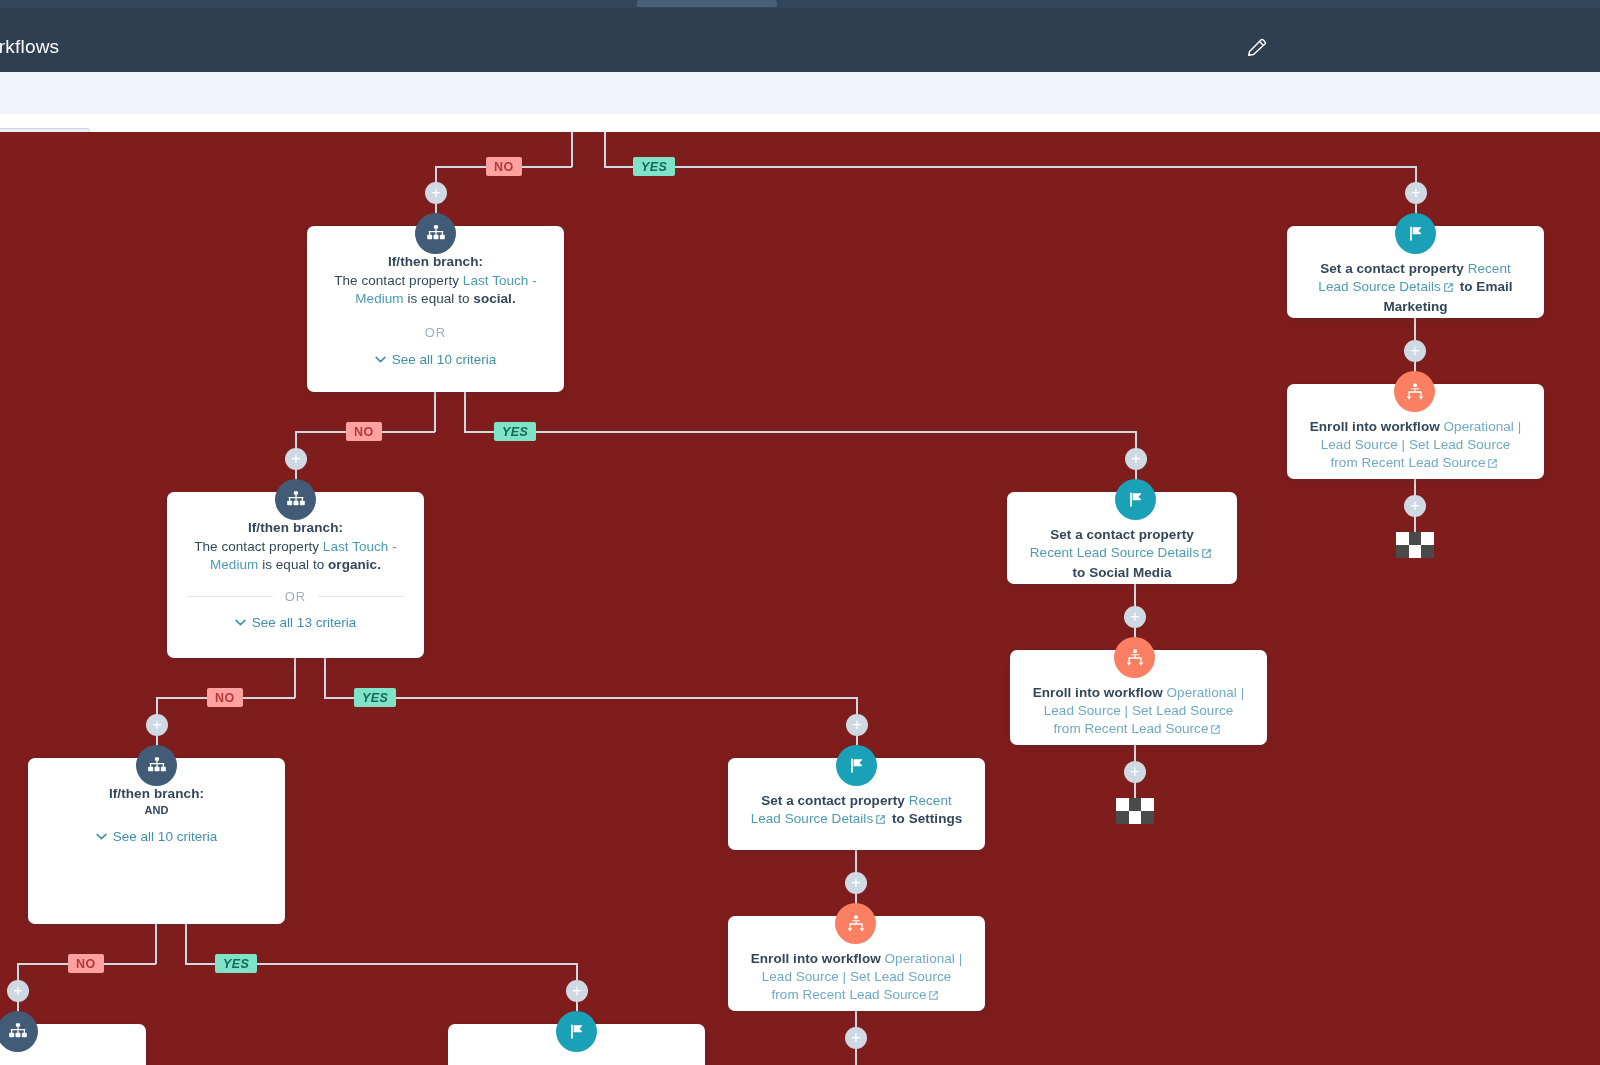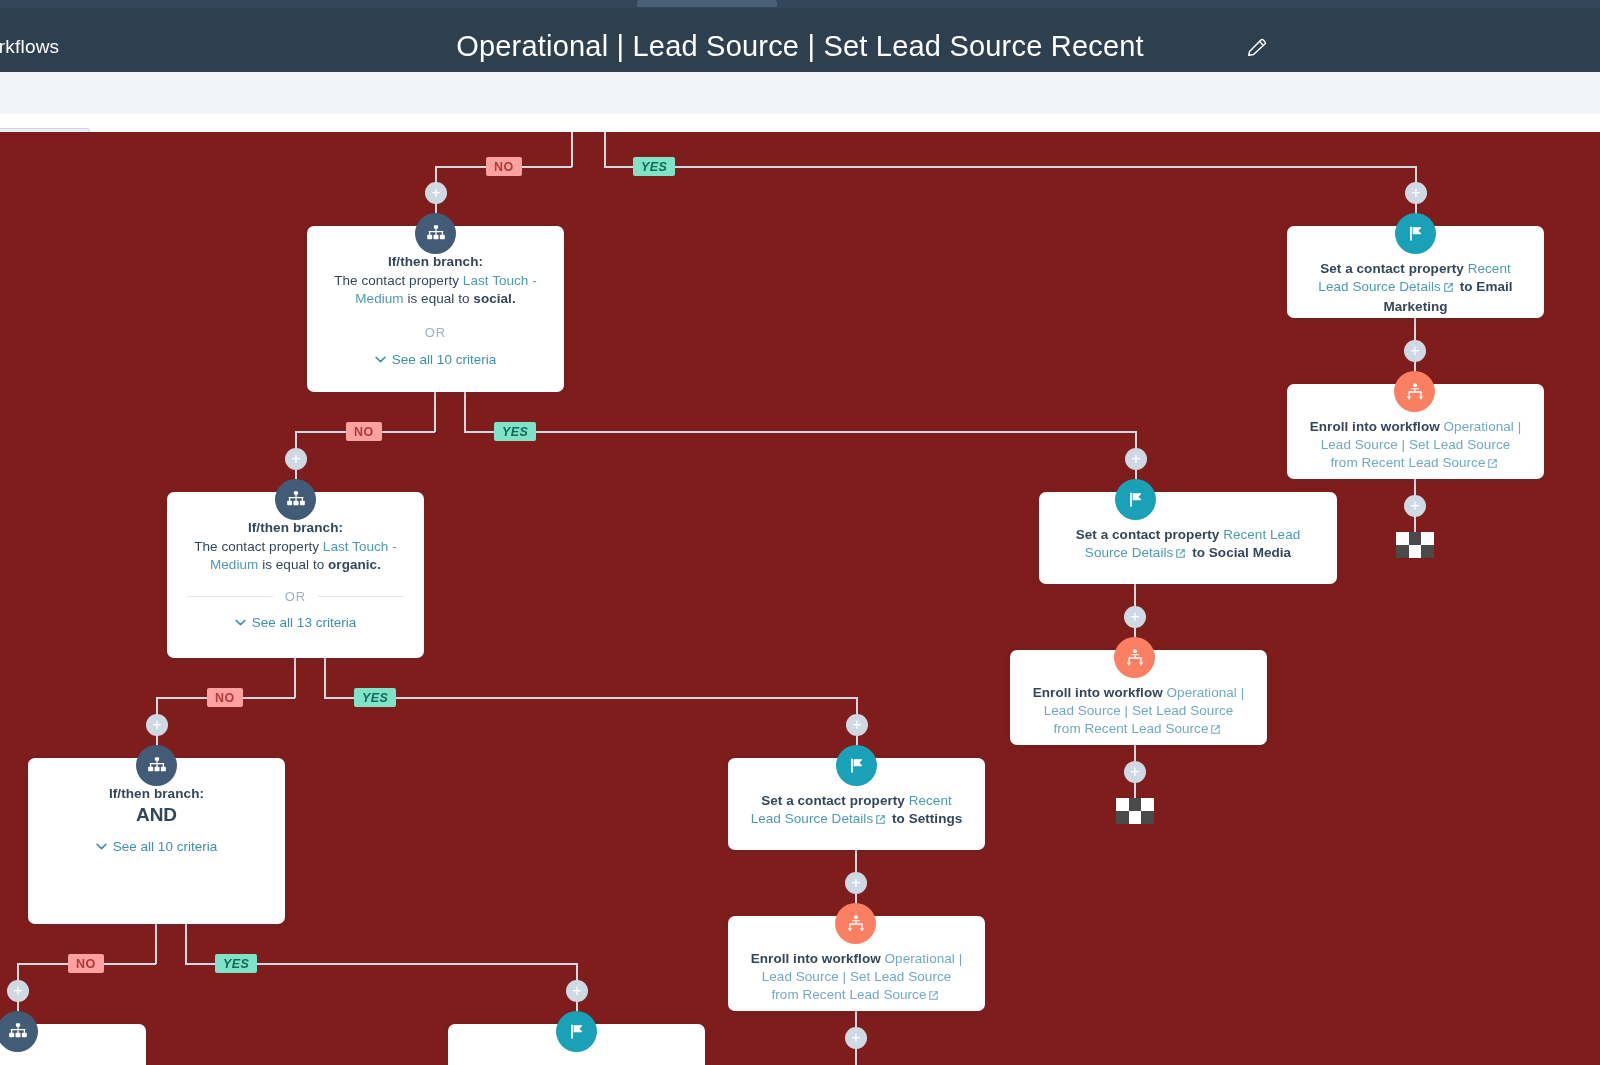--- a/index.html
+++ b/index.html
@@ -125,21 +125,21 @@
   }
   .body {
     font-size: 13.5px; color: #33475b; line-height: 1.33;
     letter-spacing: .05px;
   }
   .lk { color: #4d9bb0; }
   .lk2 { color: #6fa9c4; }
   .bold { font-weight: 700; }
   .faded { color: #b8c7d4; }
   .faded .lk { color: #a8cdd8; }
-  .androw { font-size: 19px; font-weight: 700; color: #33475b; margin: 1px 0; }
+  .androw { font-size: 11px; font-weight: 700; color: #33475b; margin: 1px 0; }
 
   .or-plain {
     font-size: 13px; color: #a0afc0; letter-spacing: 1px;
     margin: 17px 0 12px;
   }
   .or-rule {
     display: flex; align-items: center; gap: 12px;
     margin: 15px 0 11px;
   }
   .or-rule::before, .or-rule::after {
@@ -168,21 +168,20 @@
 </style>
 </head>
 <body>
 
 <div id="topstrip">
   <div class="tabchip"></div>
 </div>
 
 <div id="header">
   <div id="breadcrumb">orkflows</div>
-  <div id="page-title">Operational | Lead Source | Set Lead Source Recent</div>
   <div id="edit-pencil">
     <svg width="22" height="22" viewBox="0 0 24 24" fill="none" stroke="#ffffff" stroke-width="1.6" stroke-linecap="round" stroke-linejoin="round">
       <path d="M3 21l.9-4.2L16.3 4.4a1.8 1.8 0 0 1 2.5 0l1.8 1.8a1.8 1.8 0 0 1 0 2.5L8.2 20.1 3 21z"></path>
       <path d="M14.8 6l3.2 3.2"></path>
     </svg>
   </div>
 </div>
 
 <div id="subnav">
   <div id="set-goal">
@@ -409,21 +408,21 @@
         <div class="c d"></div>
       </div>
   </div>
 
   <div class="node flag" style="left:1115px; top:347px;">
     <svg width="19" height="19" viewBox="0 0 24 24" fill="#ffffff">
       <rect x="5.2" y="3" width="2.2" height="18.2" rx="1"></rect>
       <path d="M8.4 4.1h10.1c.6 0 .9.7.5 1.1l-3.2 3.3 3.2 3.3c.4.4.1 1.1-.5 1.1H8.4V4.1z"></path>
     </svg>
   </div>
-  <div class="card" style="left:1007px; top:360px; width:298px; height:92px;margin-left:32px;">
+  <div class="card" style="left:1007px; top:360px; width:230px; height:92px;">
     <div class="card-inner" style="padding-top:34px;">
       <div class="body">
         <span class="bold">Set a contact property </span><span class="lk">Recent Lead Source Details</span><span class="extlink"><svg width="11" height="11" viewBox="0 0 14 14" fill="none" stroke="#4d9bb0" stroke-width="1.4" stroke-linecap="round" stroke-linejoin="round">
               <path d="M6 2.3H2.3v9.4h9.4V8"></path>
               <path d="M8.7 2.3h3v3"></path>
               <path d="M6.4 7.6l5.3-5.3"></path>
             </svg></span><span class="bold"> to </span><span class="bold">Social Media</span>
       </div>
     </div>
   </div>

